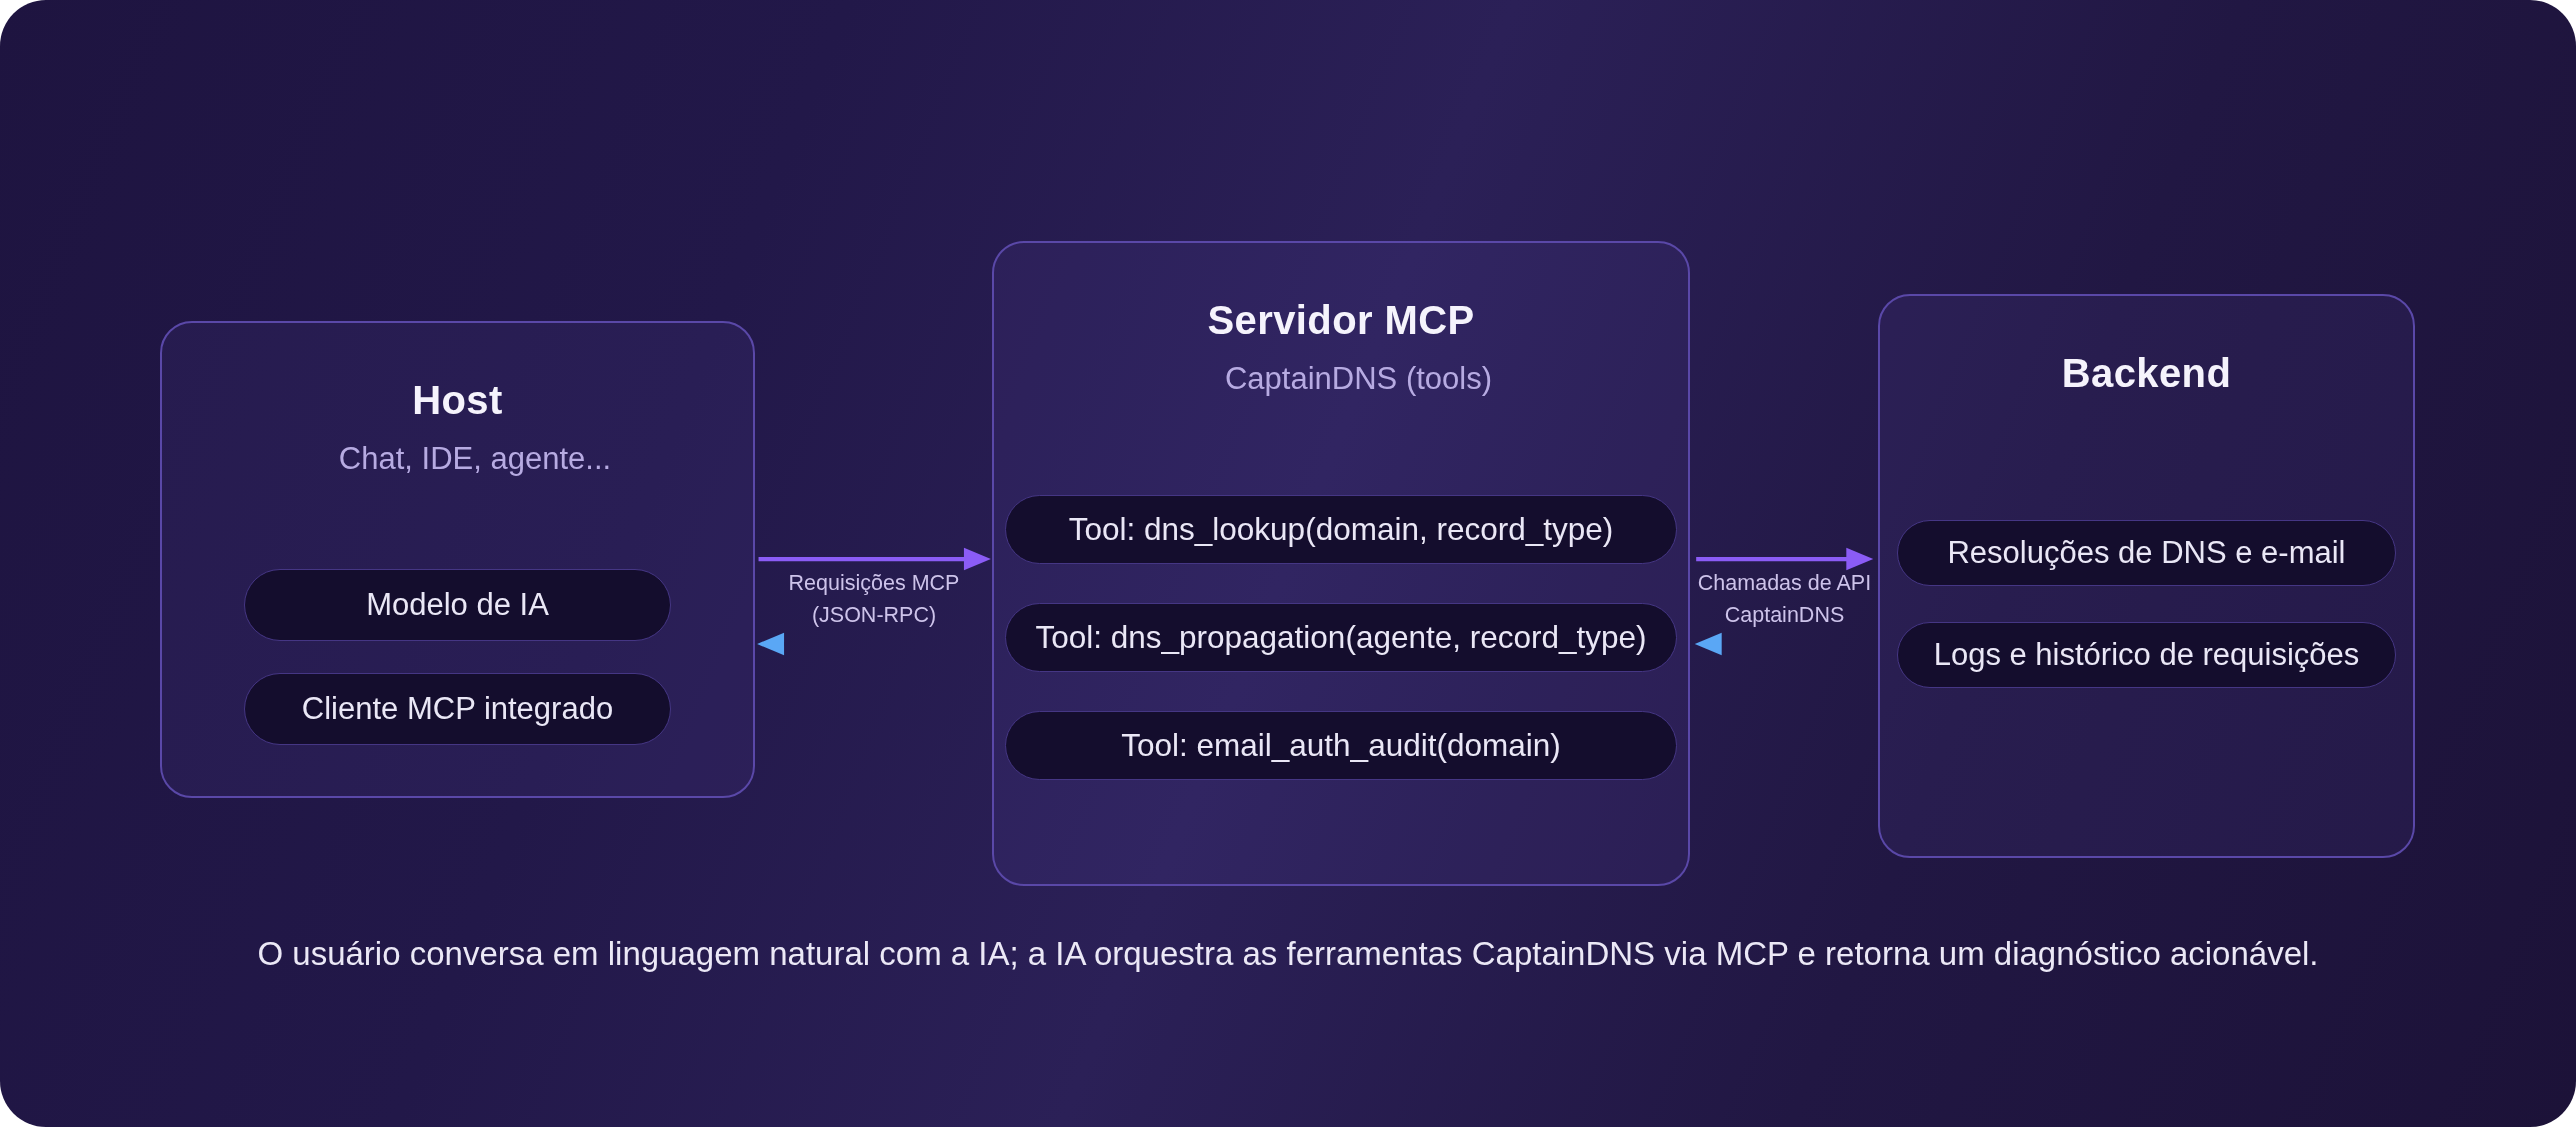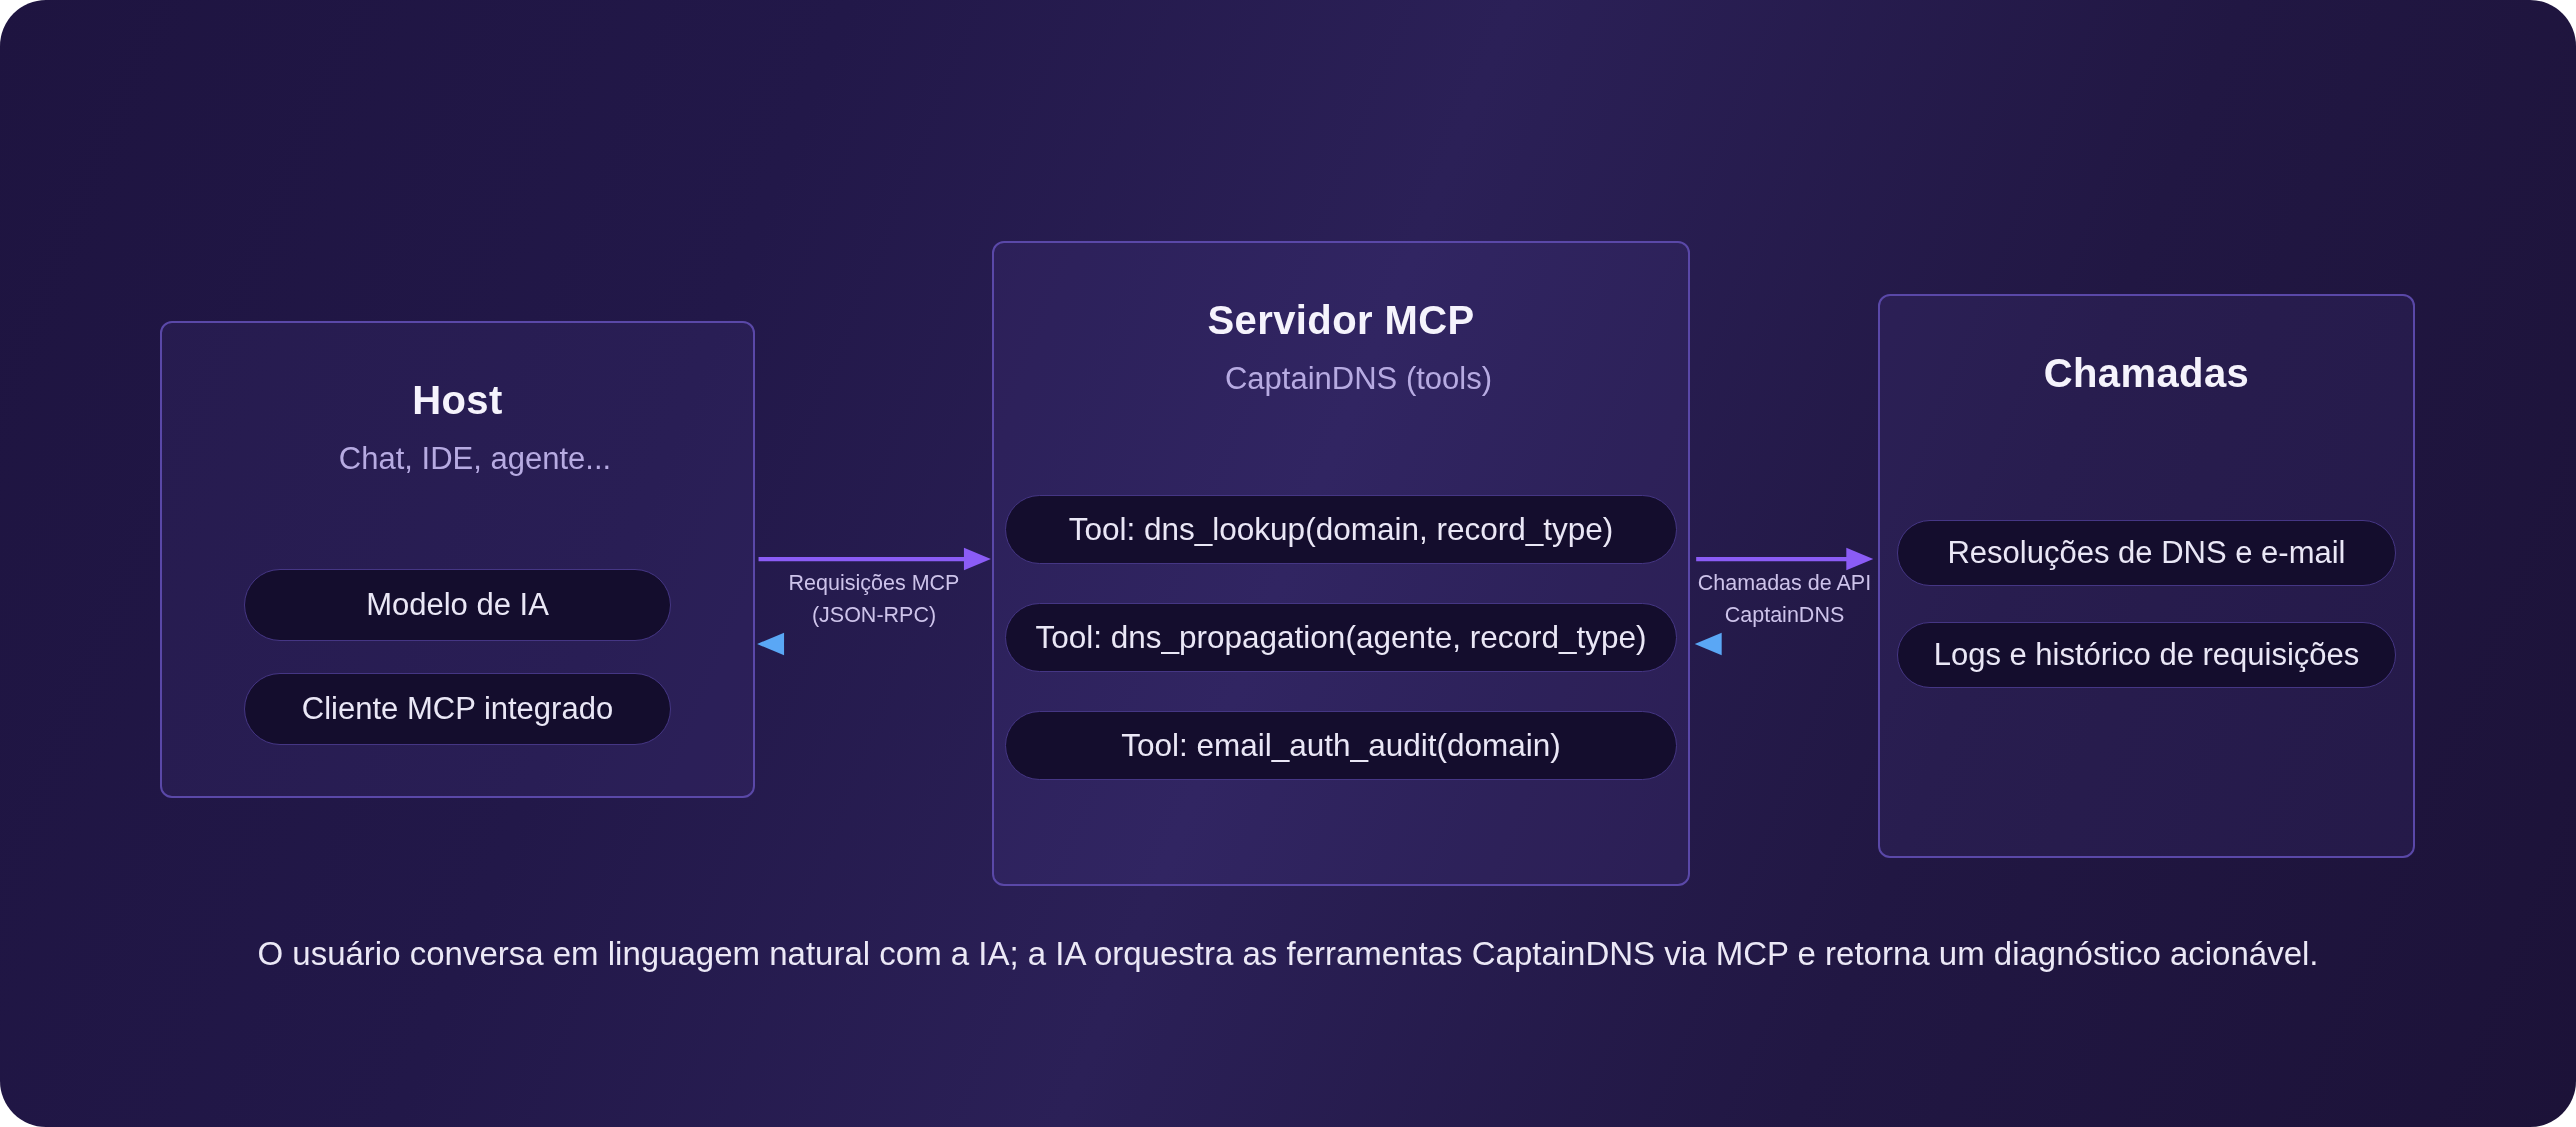--- a/index.html
+++ b/index.html
@@ -17,21 +17,21 @@
       #221849 28%,
       #2b2057 50%,
       #211743 74%,
       #1c1238 100%);
   }
 
   
   .node {
     position: absolute;
     border: 2.1px solid #5a48a8;
-    border-radius: 12px;
+    border-radius: 32px;
     background: rgba(128, 100, 230, 0.08);
     display: flex;
     flex-direction: column;
     align-items: stretch;
   }
   #host-box    { left: 160px;  top: 321px; width: 595px; height: 477px; }
   #server-box  { left: 992px; top: 241px; width: 698px; height: 645px; }
   #backend-box { left: 1878px; top: 294px; width: 537px; height: 564px; }
 
   .node-title {
@@ -138,21 +138,21 @@
     <div class="node-title">Servidor MCP</div>
     <div class="node-subtitle">CaptainDNS (tools)</div>
     <div class="server-pills">
       <div class="pill">Tool: dns_lookup(domain, record_type)</div>
       <div class="pill">Tool: dns_propagation(agente, record_type)</div>
       <div class="pill">Tool: email_auth_audit(domain)</div>
     </div>
   </div>
 
   <div class="node" id="backend-box">
-    <div class="node-title">Chamadas</div>
+    <div class="node-title">Backend</div>
     <div class="backend-pills">
       <div class="pill">Resoluções de DNS e e-mail</div>
       <div class="pill">Logs e histórico de requisições</div>
     </div>
   </div>
 
   <svg class="arrow" id="arrow-req-right" width="236" height="34" viewBox="0 0 330 48">
     <line x1="2" y1="24" x2="294" y2="24" stroke="#8b5cf6" stroke-width="6"></line>
     <polygon points="292,8 330,24 292,40" fill="#8b5cf6"></polygon>
   </svg>

